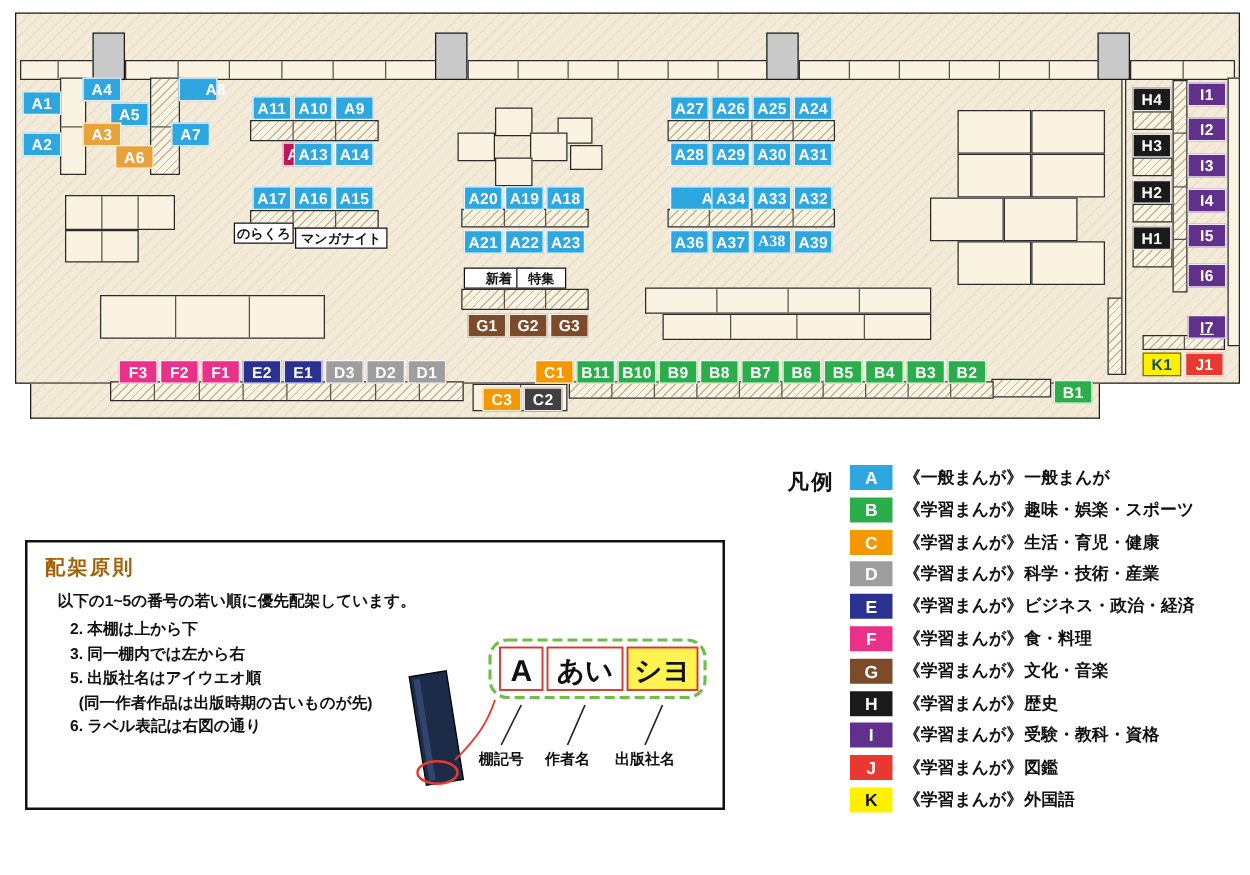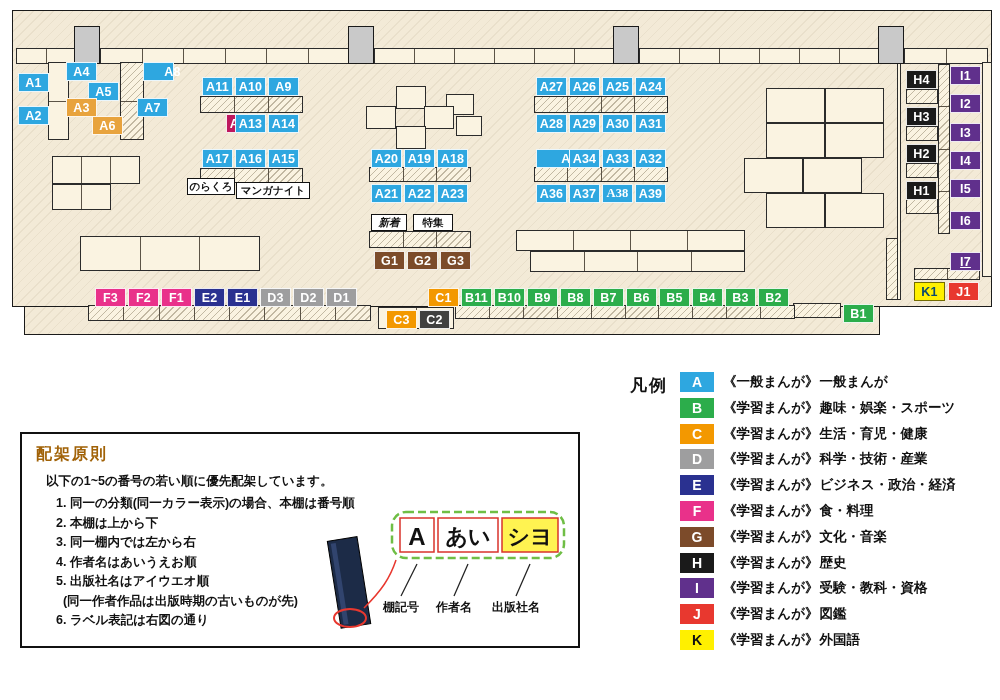--- a/index.html
+++ b/index.html
@@ -319,32 +319,30 @@
       <div class="badge" style="left: 626px; top: 288px; background: rgb(44, 173, 75);">B6</div>
       <div class="badge" style="left: 659px; top: 288px; background: rgb(44, 173, 75);">B5</div>
       <div class="badge" style="left: 692px; top: 288px; background: rgb(44, 173, 75);">B4</div>
       <div class="badge" style="left: 725px; top: 288px; background: rgb(44, 173, 75);">B3</div>
       <div class="badge" style="left: 758px; top: 288px; background: rgb(44, 173, 75);">B2</div>
       <div class="badge" style="left: 386px; top: 310px; background: rgb(243, 152, 0);">C3</div>
       <div class="badge" style="left: 419px; top: 310px; background: #404040;">C2</div>
       <div class="badge" style="left: 843px; top: 304px; background: rgb(44, 173, 75);">B1</div>
       <div class="white-label" style="left: 187px; top: 178px; width: 48px;">のらくろ</div>
       <div class="white-label" style="left: 236px; top: 182px; width: 74px;">マンガナイト</div>
-      <div class="white-label" style="left: 371px; top: 214px; width: 36px; font-style: italic;">新着</div>
+      <div class="white-label" style="left: 371px; top: 214px; width: 56px;">新着</div>
       <div class="white-label" style="left: 413px; top: 214px; width: 40px;">特集</div>
     </div>
 
   <div class="principles">
     <h2>配架原則</h2>
     <div class="p-intro">以下の1~5の番号の若い順に優先配架しています。</div>
     <div class="p-list">
-        <div class="pitem">1. 同一の分類(同一カラー表示)の場合、本棚は番号順</div>
         <div class="pitem">2. 本棚は上から下</div>
         <div class="pitem">3. 同一棚内では左から右</div>
-        <div class="pitem">4. 作者名はあいうえお順</div>
         <div class="pitem">5. 出版社名はアイウエオ順</div>
         <div class="pitem">  (同一作者作品は出版時期の古いものが先)</div>
         <div class="pitem">6. ラベル表記は右図の通り</div>
       </div>
 
     <svg width="252" height="148" viewBox="0 0 252 148">
       <g transform="rotate(-9 36 92)">
         <rect x="18" y="48" width="30" height="88" fill="#1c2b47" stroke="#000" stroke-width="1"></rect>
         <rect x="21" y="51" width="5" height="82" fill="#31446e"></rect>
       </g>

